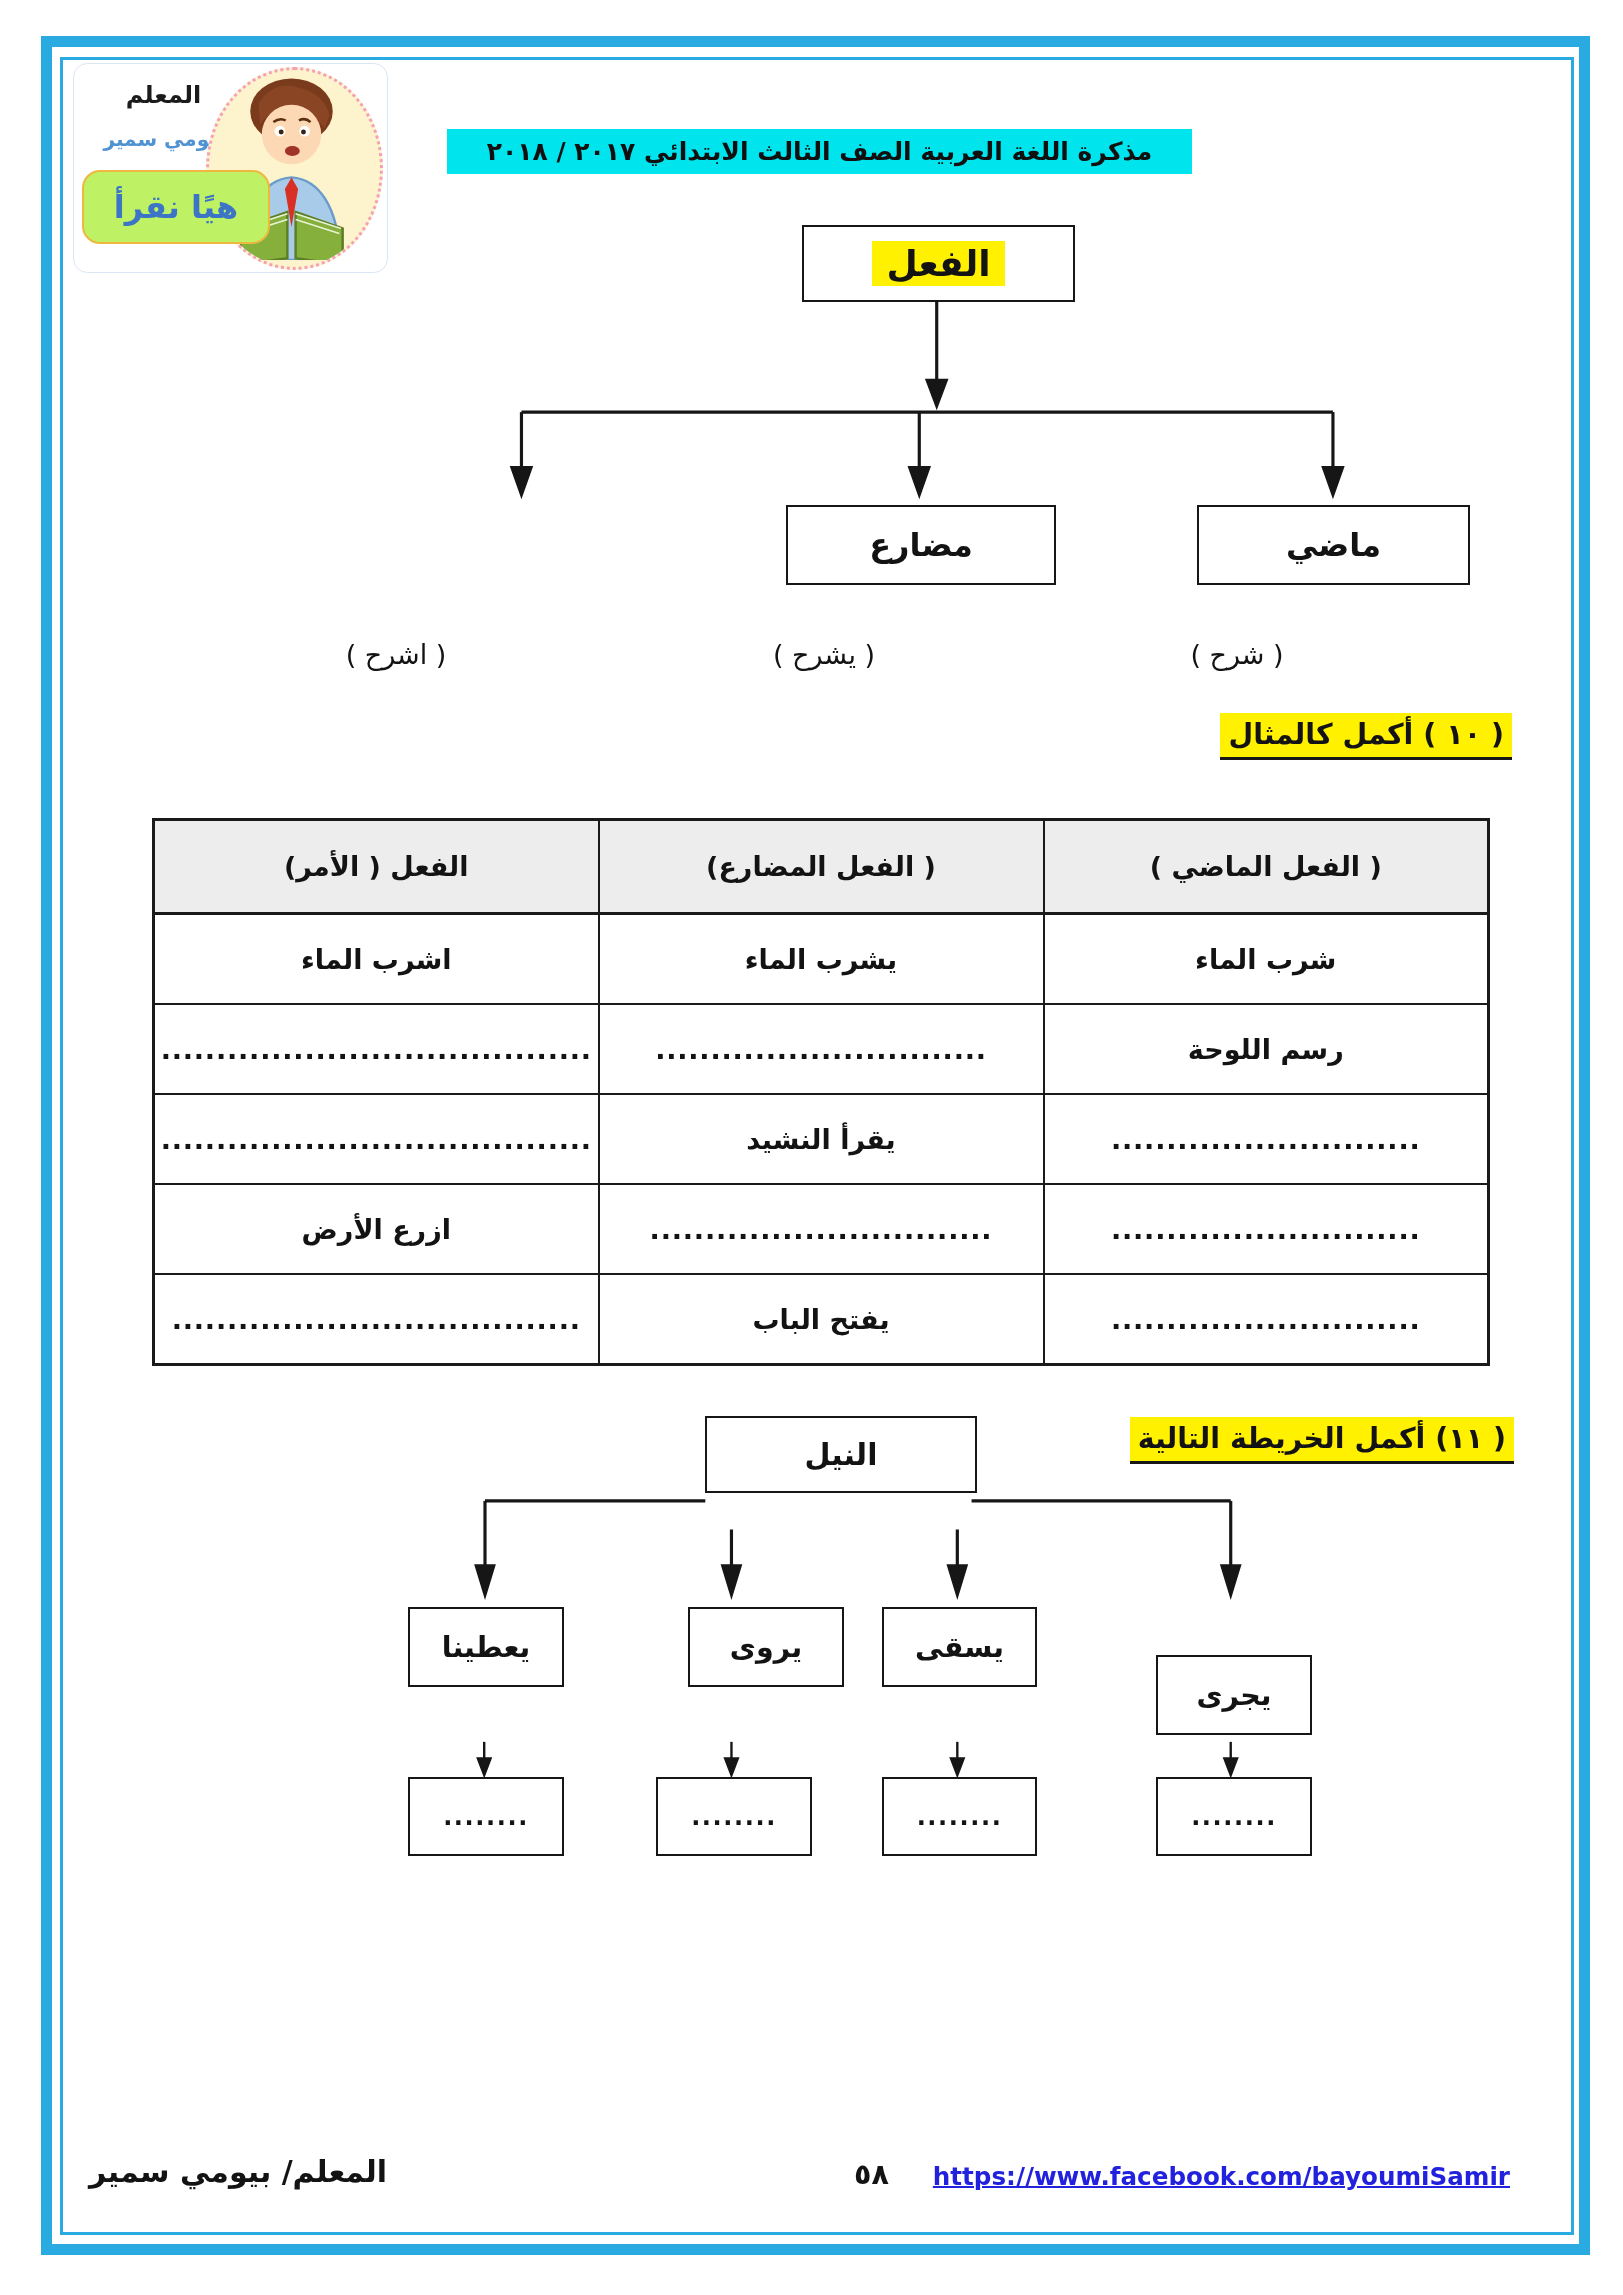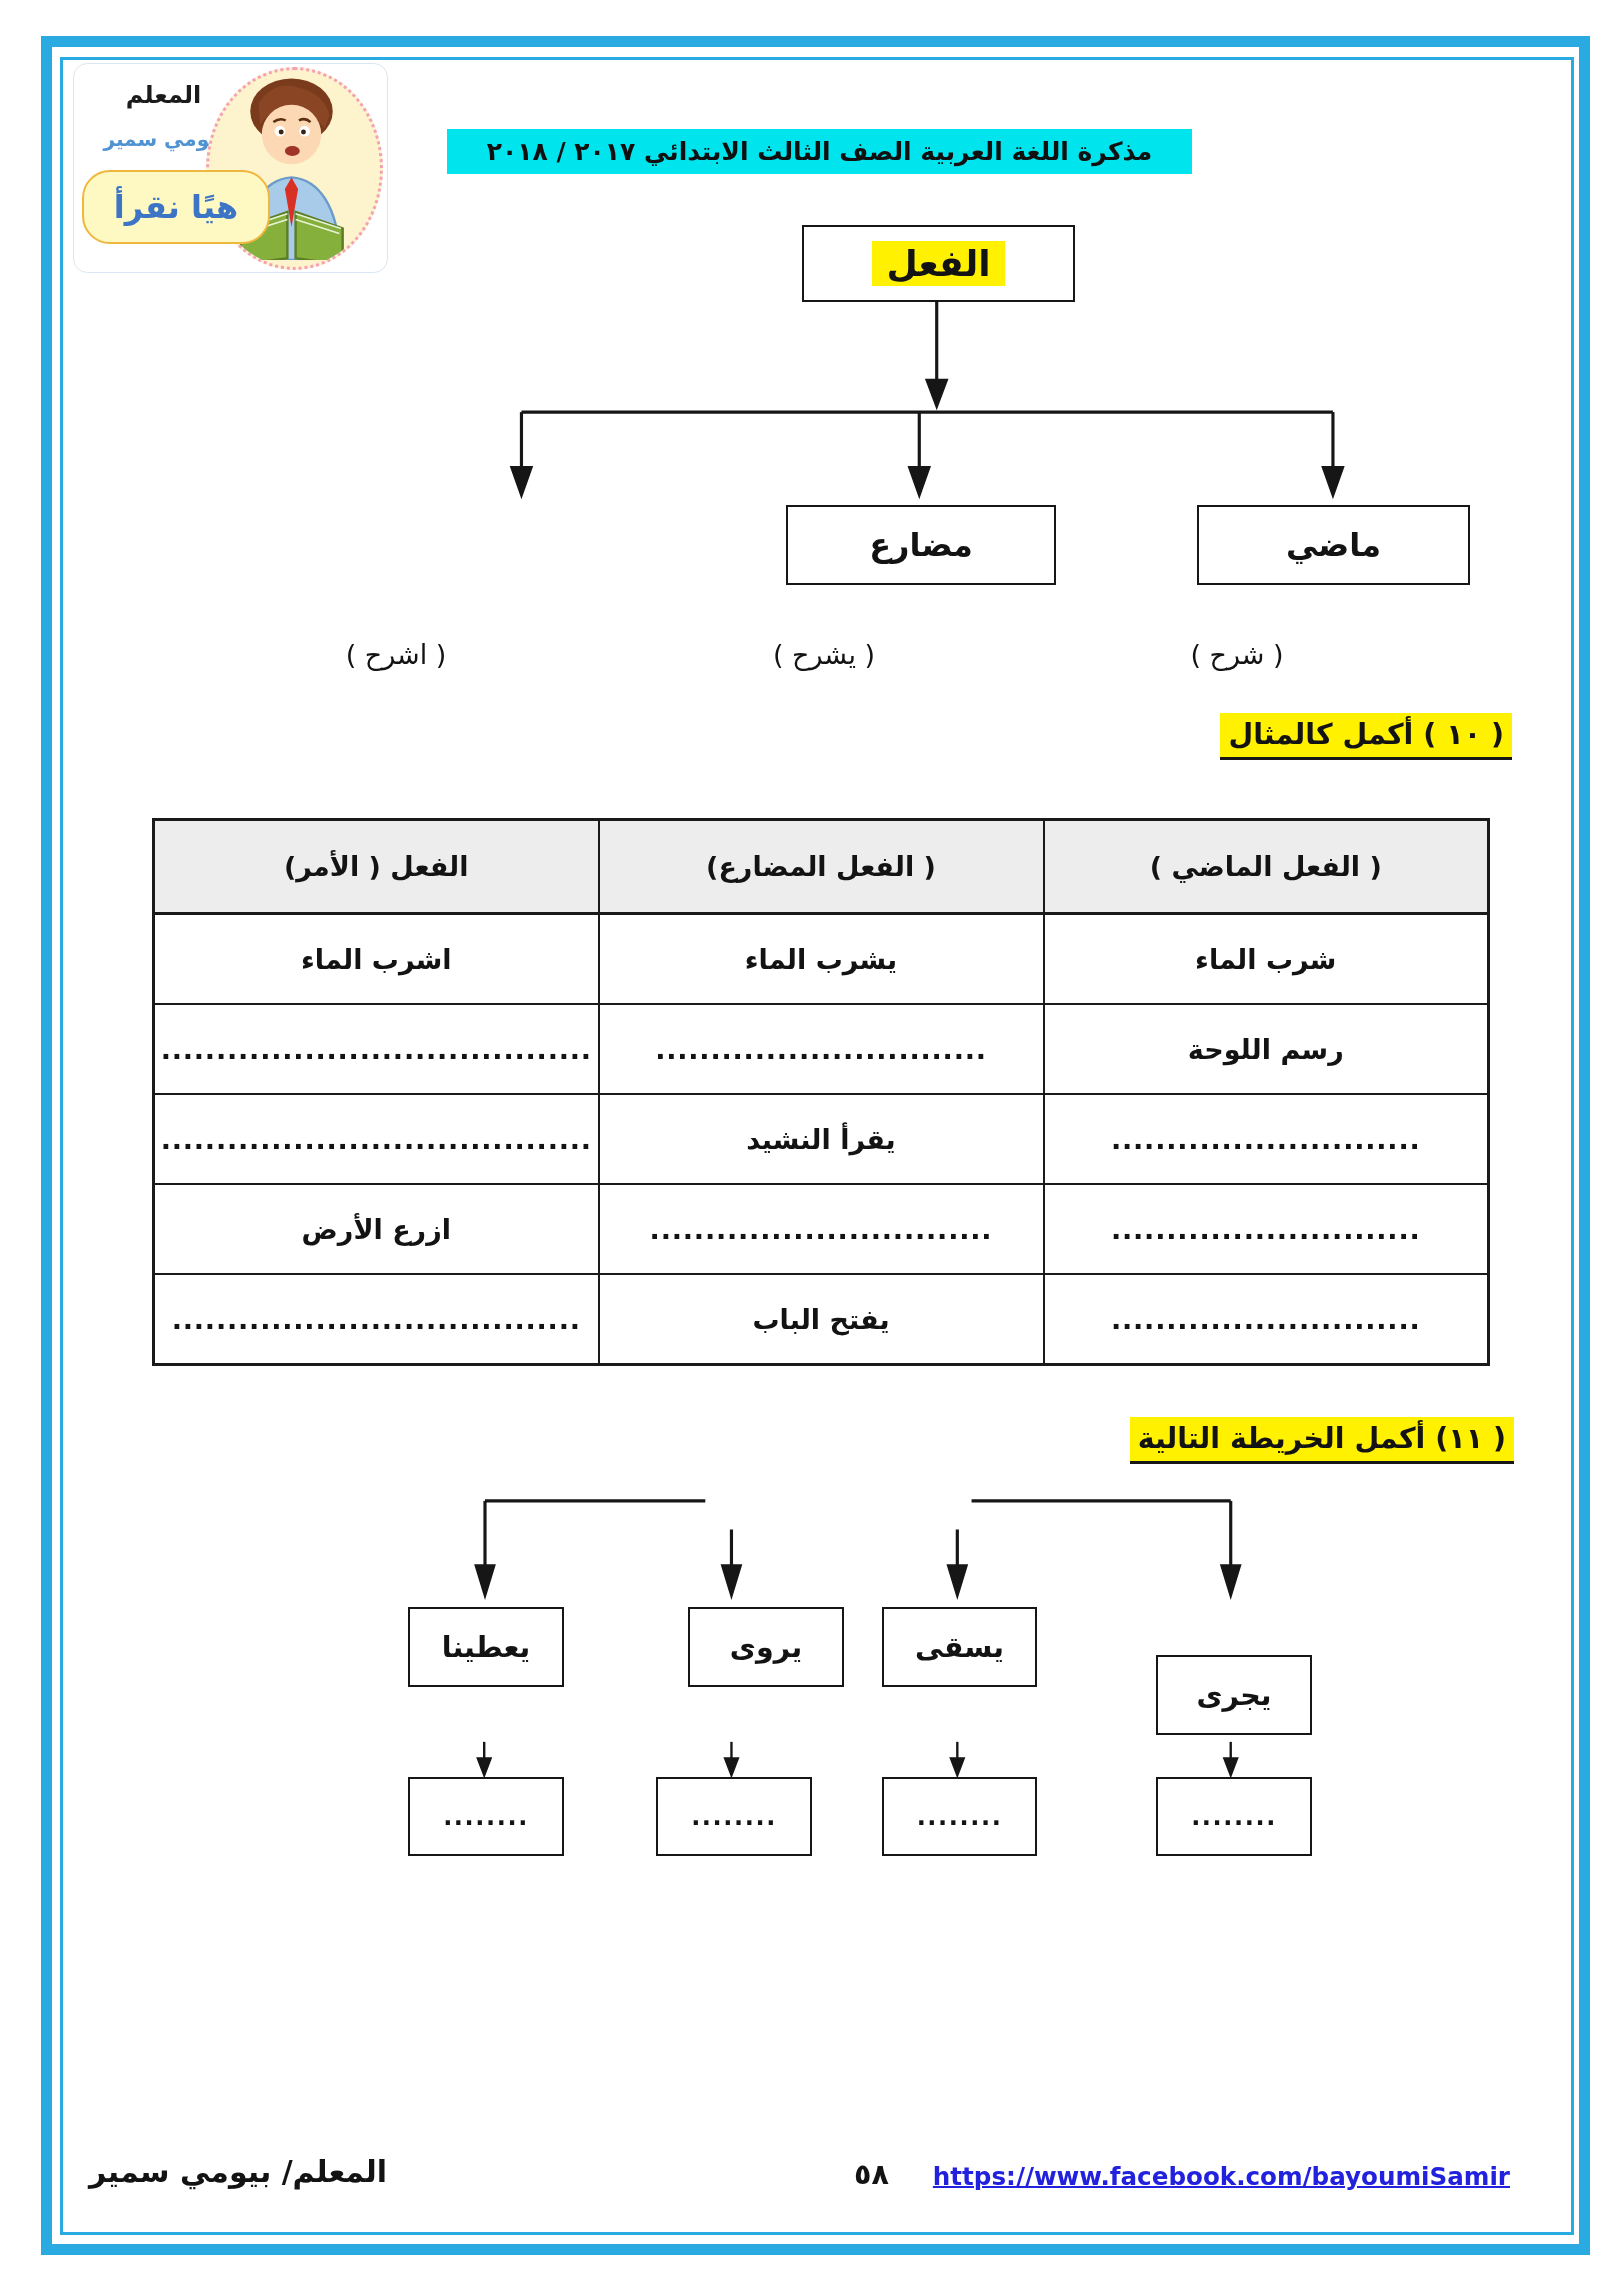--- a/index.html
+++ b/index.html
@@ -7,21 +7,21 @@
     position:relative;width:1623px;height:2295px;background:#ffffff;
     font-family:"DejaVu Sans",sans-serif;color:#131313;overflow:hidden;
   }
   
   .frame-thick{position:absolute;left:41px;top:36px;right:33px;bottom:40px;border:11px solid #29abe2;}
   .frame-thin{position:absolute;left:60px;top:57px;right:49px;bottom:60px;border:3.2px solid #29abe2;}
   
   .logo-card{position:absolute;left:73px;top:63px;width:313px;height:208px;background:#fff;border:1.6px solid #d9e7f4;border-radius:14.3px;z-index:5;}
   .logo-title{position:absolute;left:30px;top:17.4px;width:119px;text-align:center;font-size:24px;font-weight:bold;color:#1b1b1b;}
   .logo-name{position:absolute;left:12.7px;top:63px;width:155px;text-align:center;font-size:20px;font-weight:bold;color:#4f93d2;}
-  .logo-pill{position:absolute;left:8px;top:106px;width:184px;height:70px;border-radius:28px;background:#fef9c3;border:2.4px solid #f0b73f;display:flex;align-items:center;justify-content:center;font-size:32px;font-weight:bold;color:#3c74c6;z-index:3;}
+  .logo-pill{position:absolute;left:8px;top:106px;width:184px;height:70px;border-radius:18px;background:#bef264;border:2.4px solid #f0b73f;display:flex;align-items:center;justify-content:center;font-size:32px;font-weight:bold;color:#3c74c6;z-index:3;}
   .logo-circle{position:absolute;left:132px;top:3.2px;width:171px;height:197px;border-radius:50%;background:#fdf3cd;border:3.2px dotted #f5a0b5;z-index:2;overflow:hidden;}
   
   .title-bar{position:absolute;left:447px;top:129px;width:745px;height:45px;background:#00e4ee;display:flex;align-items:center;justify-content:center;font-size:25px;font-weight:bold;color:#101010;direction:rtl;white-space:nowrap;z-index:4;}
   
   .fbox{position:absolute;border:2.4px solid #161616;background:#fff;display:flex;align-items:center;justify-content:center;font-weight:bold;direction:rtl;z-index:2;}
   .root-box{left:802px;top:225px;width:269px;height:73px;font-size:36px;}
   .root-box .hl{background:#fff100;padding:1.6px 14.3px;}
   .vb{top:505px;height:76px;font-size:32px;}
   .vb-amr{left:388px;width:266px;}
   .vb-mudari{left:786px;width:266px;}
@@ -164,20 +164,21 @@
     <tr>
       <td class="dots">............................</td>
       <td>يفتح الباب</td>
       <td class="dots">.....................................</td>
     </tr>
   </tbody>
     </table>
 
   <div class="sect-head h11">( ١١) أكمل الخريطة التالية</div>
 
+  <div class="fbox nile-root">النيل</div>
   <div class="fbox nb nb4">يجرى</div>
   <div class="fbox nb nb3">يسقى</div>
   <div class="fbox nb nb2">يروى</div>
   <div class="fbox nb nb1">يعطينا</div>
   <div class="fbox db db4">........</div>
   <div class="fbox db db3">........</div>
   <div class="fbox db db2">........</div>
   <div class="fbox db db1">........</div>
 
   <div class="foot-teacher">المعلم/ بيومي سمير</div>

